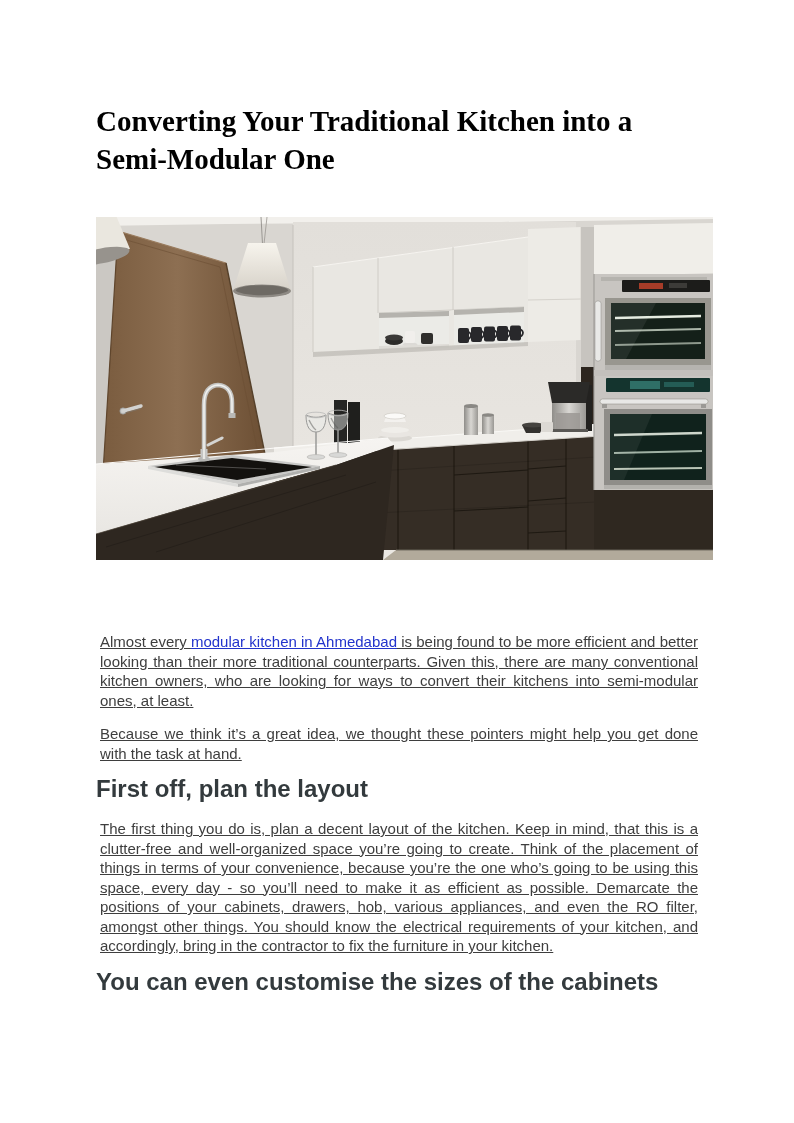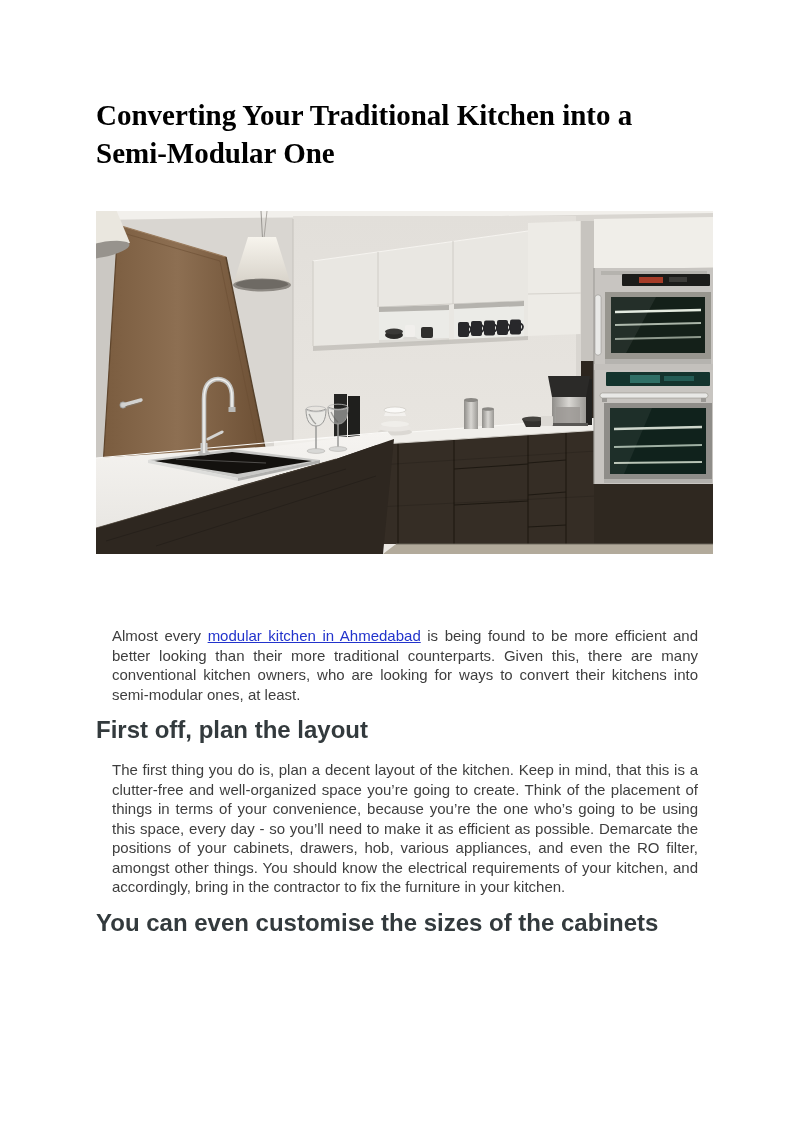--- a/index.html
+++ b/index.html
@@ -1,26 +1,26 @@
 <!DOCTYPE html>
 <html><head>
 <meta charset="utf-8">
 <style>
   html,body { margin:0; padding:0; background:#ffffff; }
   body { width:794px; height:1123px; font-family:"Liberation Sans", sans-serif; }
-  .page { width:794px; height:1123px; box-sizing:border-box; padding:2px 96px; overflow:hidden; }
+  .page { width:794px; height:1123px; box-sizing:border-box; padding:8px 96px; overflow:hidden; }
   h1.doc-title {
     font-family:"Liberation Serif", serif; font-weight:bold;
     font-size:29px; line-height:38px; color:#000000;
     margin:94px 0 0 0; max-width:612px;
   }
   figure.photo { margin:39px 0 0 0; padding:0; width:617px; height:343px; }
   figure.photo svg { display:block; }
   .content { margin-top:72px; }
-  .content p { font-size:15px; line-height:19.5px; color:#3e3e3e; margin:0 0 14px 16px; }
+  .content p { font-size:15px; line-height:19.5px; color:#3e3e3e; margin:0 0 14px 4px;text-decoration:underline; }
   .content p.justify { text-align:justify; }
   .content h2 { font-size:24px; line-height:23px; color:#333a3d; margin:12px 0 19px 0; font-weight:bold; }
   .content a { color:#2233cc; text-decoration:underline; cursor:pointer; }
 </style>
 </head>
 <body>
 
 <div class="page">
 
   <h1 class="doc-title">Converting Your Traditional Kitchen into a Semi-Modular One</h1>
@@ -274,20 +274,21 @@
         <polygon points="152,26 180,26 195,74 137,74" fill="url(#shadeGrad)"></polygon>
         <ellipse cx="166" cy="74" rx="29" ry="6.5" fill="#8e8a84"></ellipse>
         <ellipse cx="166" cy="73.2" rx="26" ry="5" fill="#6e6a64"></ellipse>
       </g>
     </svg>
   </figure>
 
   <div class="content">
     <p class="justify"><span>Almost every </span><a href="#">modular kitchen in Ahmedabad</a><span> is being found to be more efficient and better looking than their more traditional counterparts. Given this, there are many conventional kitchen owners, who are looking for ways to convert their kitchens into semi-modular ones, at least.</span></p>
 
+    <p class="justify">Because we think it’s a great idea, we thought these pointers might help you get done with the task at hand.</p>
 
     <h2>First off, plan the layout</h2>
 
     <p class="justify">The first thing you do is, plan a decent layout of the kitchen. Keep in mind, that this is a clutter-free and well-organized space you’re going to create. Think of the placement of things in terms of your convenience, because you’re the one who’s going to be using this space, every day - so you’ll need to make it as efficient as possible. Demarcate the positions of your cabinets, drawers, hob, various appliances, and even the RO filter, amongst other things. You should know the electrical requirements of your kitchen, and accordingly, bring in the contractor to fix the furniture in your kitchen.</p>
 
     <h2>You can even customise the sizes of the cabinets</h2>
   </div>
 
 </div>
 

